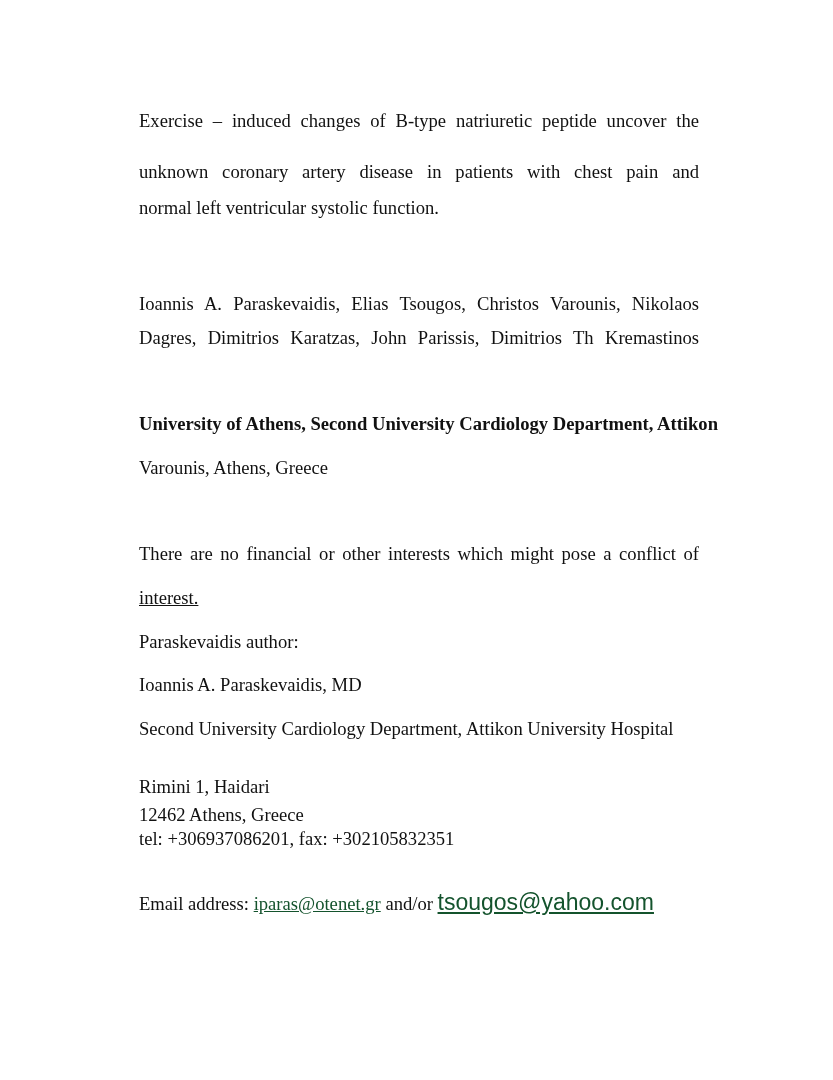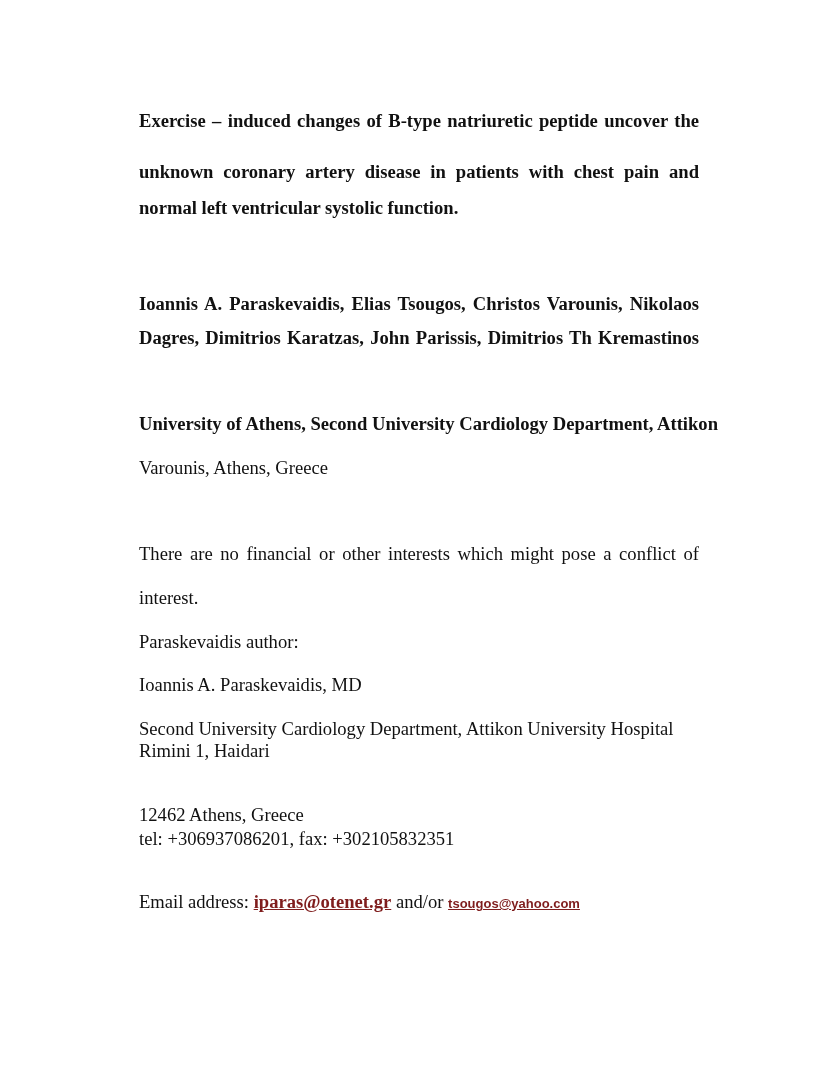--- a/index.html
+++ b/index.html
@@ -22,35 +22,34 @@
     width: 560px;
   }
   .line {
     position: absolute;
     left: 0;
     white-space: nowrap;
     font-size: 18.6px;
     line-height: 22px;
   }
   .bold {
-    font-weight: bold;
+    font-weight: normal;
   }
   .justify {
     width: 560px;
     text-align: justify;
     text-align-last: justify;
   }
   a.link {
-    color: #7f1d1d;
+    color: #14532d;
     text-decoration: underline;
-    font-weight: bold;
   }
   a.link.sans {
     font-family: "Liberation Sans", sans-serif;
-    font-size: 13px;
+    font-size: 23px;
   }
 </style>
 </head>
 <body>
 
 <div class="page">
 
   <div>
     <div class="line bold justify" style="top:110px;">Exercise – induced changes of B-type natriuretic peptide uncover the</div>
     <div class="line bold justify" style="top:149px;margin-top:12px;">unknown coronary artery disease in patients with chest pain and</div>
@@ -62,28 +61,28 @@
     <div class="line bold justify" style="top:327px;">Dagres, Dimitrios Karatzas, John Parissis, Dimitrios Th Kremastinos</div>
   </div>
 
   <div>
     <div class="line justify" style="top:413px;font-weight:bold;">University of Athens, Second University Cardiology Department, Attikon</div>
     <div class="line" style="top:457px;">Varounis, Athens, Greece</div>
   </div>
 
   <div>
     <div class="line justify" style="top:543px;">There are no financial or other interests which might pose a conflict of</div>
-    <div class="line" style="top:587px;">interest.</div>
+    <div class="line" style="top:587px;text-decoration:underline;">interest.</div>
   </div>
 
   <div>
     <div class="line" style="top:631px;">Paraskevaidis author:</div>
     <div class="line" style="top:674px;">Ioannis A. Paraskevaidis, MD</div>
     <div class="line" style="top:718px;">Second University Cardiology Department, Attikon University Hospital</div>
-    <div class="line" style="top:740px;">Rimini 1, Haidari</div>
+    <div class="line" style="top:776px;">Rimini 1, Haidari</div>
     <div class="line" style="top:804px;text-align:right;">12462 Athens, Greece</div>
     <div class="line" style="top:828px;">tel: +306937086201, fax: +302105832351</div>
     <div class="line" style="top:891px;">
       <span>Email address: </span><a class="link">iparas@otenet.gr</a><span> and/or </span><a class="link sans">tsougos@yahoo.com</a>
     </div>
   </div>
 
 </div>
 
 </body></html>

